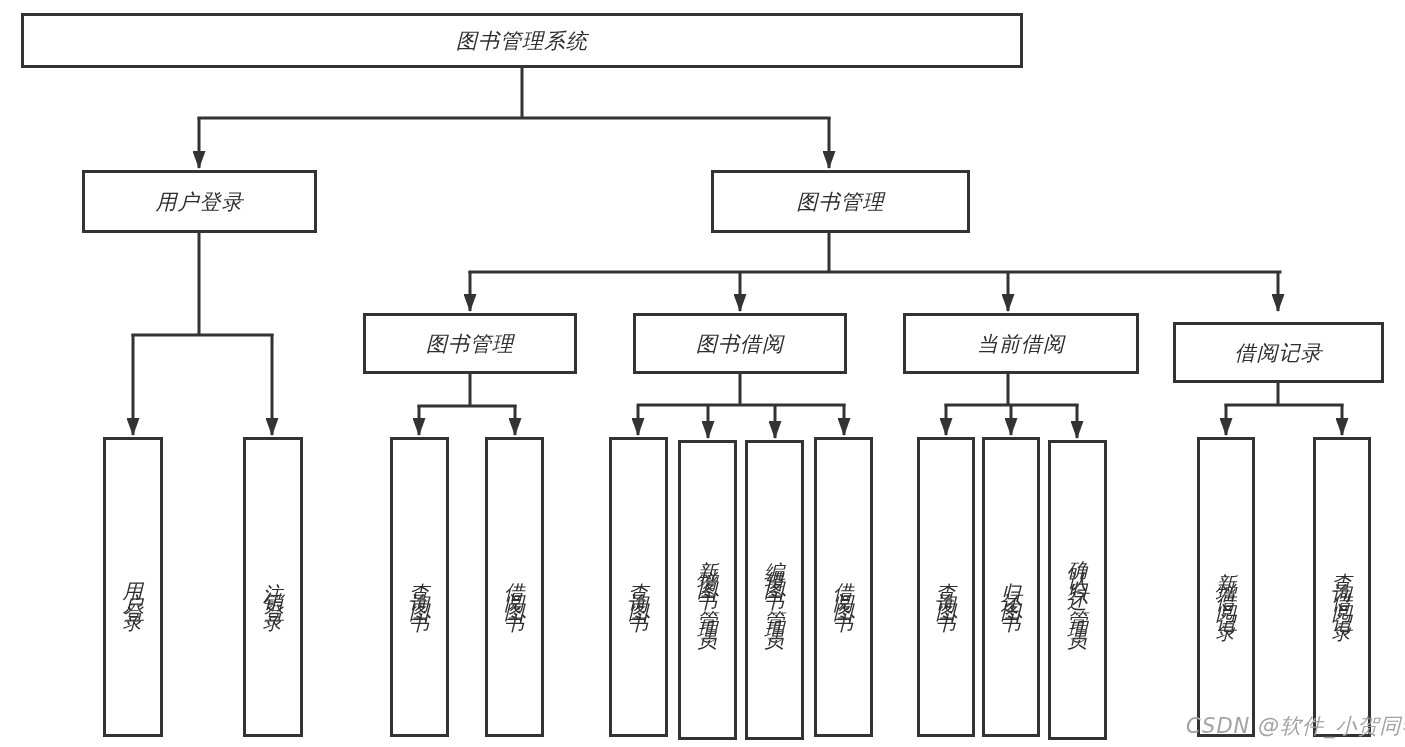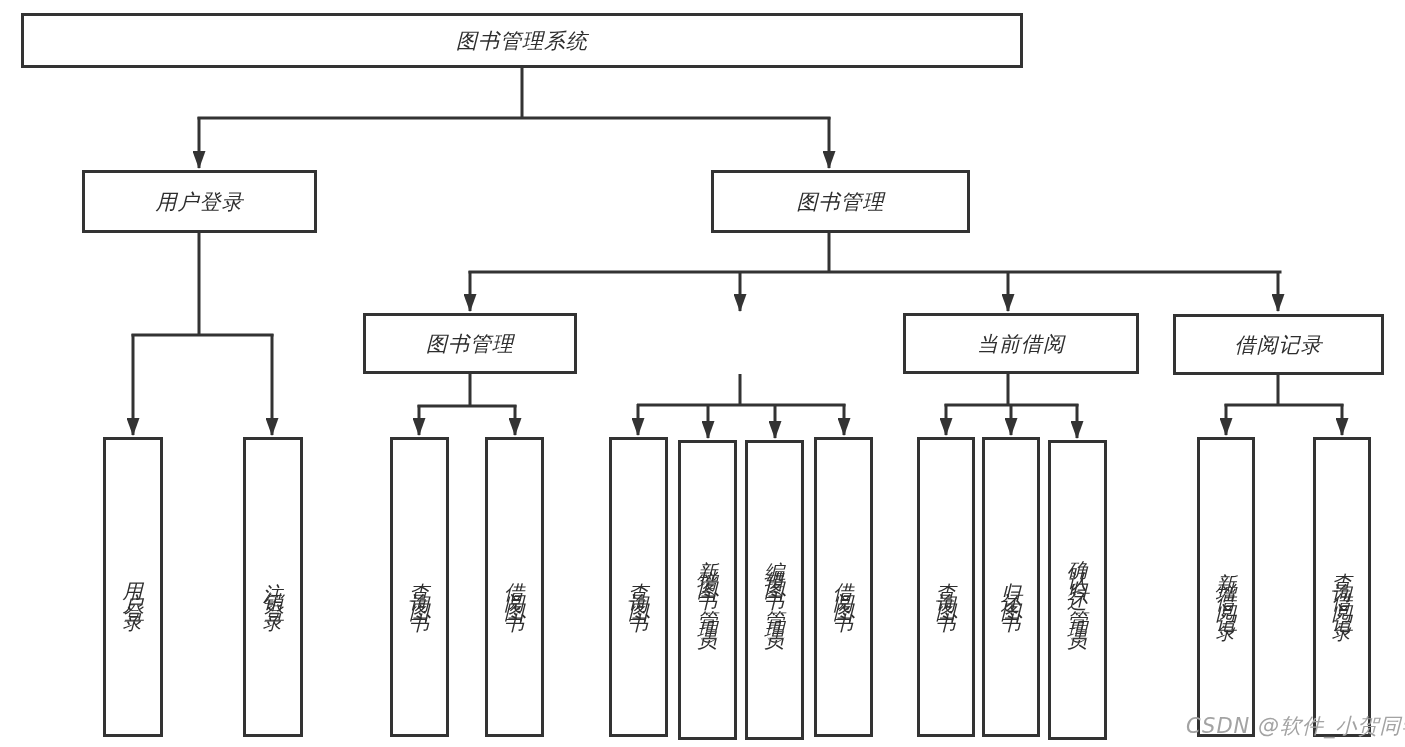--- a/index.html
+++ b/index.html
@@ -100,24 +100,27 @@
   <div class="hnode" style="left:82px;top:170px;width:235px;height:63px">
     <span>用户登录</span>
   </div>
   <div class="hnode" style="left:711px;top:170px;width:259px;height:63px">
     <span>图书管理</span>
   </div>
 
   <div class="hnode" style="left:363px;top:313px;width:214px;height:61px">
     <span>图书管理</span>
   </div>
+  <div class="hnode" style="left:633px;top:313px;width:214px;height:61px">
+    <span>图书借阅</span>
+  </div>
   <div class="hnode" style="left:903px;top:313px;width:236px;height:61px">
     <span>当前借阅</span>
   </div>
-  <div class="hnode" style="left:1173px;top:314px;width:211px;height:61px">
+  <div class="hnode" style="left:1173px;top:322px;width:211px;height:61px">
     <span>借阅记录</span>
   </div>
 
   <div class="vnode" style="left:103px;top:437px;width:60px">
     <span>用户登录</span>
   </div>
   <div class="vnode" style="left:243px;top:437px;width:60px">
     <span>注销登录</span>
   </div>
 

